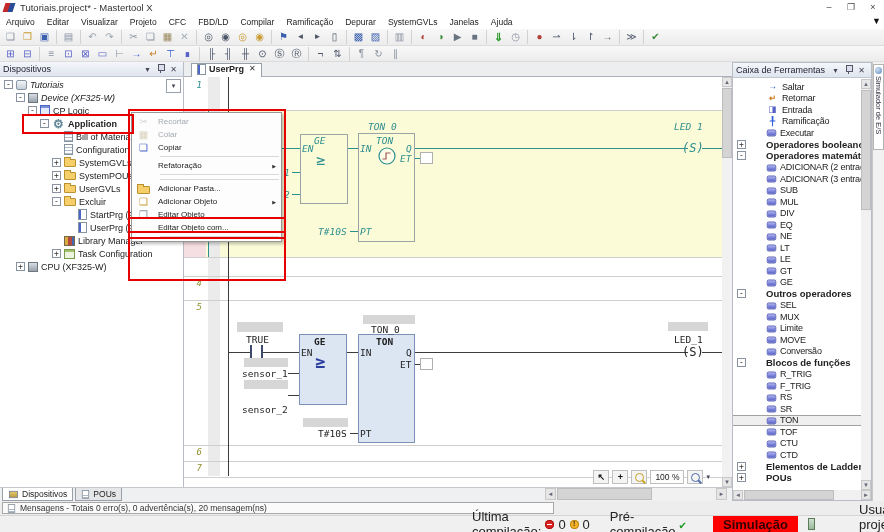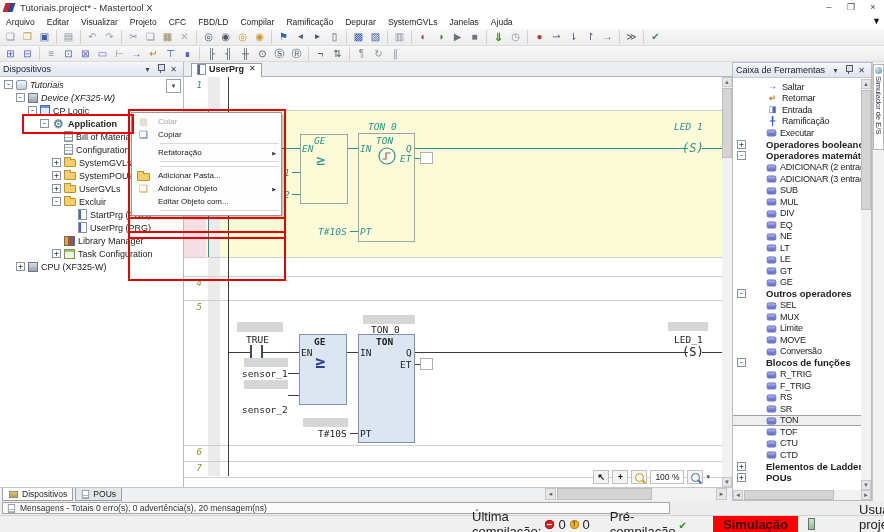--- a/index.html
+++ b/index.html
@@ -182,21 +182,21 @@
   #side-strip{left:872px;top:62px;width:12px;height:439px;background:#f2f2f2;border-left:1px solid #c8c8c8;box-sizing:border-box}
   #side-tab{position:absolute;left:0px;top:2px;width:11px;height:86px;background:#fff;border:1px solid #b5b5b5;box-sizing:border-box;display:flex;flex-direction:column;align-items:center}
   #side-tab .sicon{width:7px;height:7px;border-radius:50%;background:radial-gradient(circle at 35% 35%,#cfe0f0,#5a88c0);margin:2px 0}
   #side-tab .vtext{writing-mode:vertical-rl;font-size:7.5px;color:#334;letter-spacing:0}
   
   #dockrow{left:0;top:487px;width:732px;height:14px;background:#eef0f2;border-top:1px solid #c4c8cc;box-sizing:border-box}
   .dock-tab{position:absolute;top:0px;height:13px;display:flex;align-items:center;padding:0 5px;font-size:8.5px;border:1px solid #9aa0a8;border-top:none;background:#e4e6e8;box-sizing:border-box}
   .dock-tab .ic{margin-right:3px;transform:scale(.8)}
   .dock-tab.active{background:#fff}
   #messages{left:0;top:501px;width:884px;height:14px;background:#ededed}
-  #msgbox{position:absolute;left:2px;top:1px;width:668px;height:12px;border:1px solid #a8a8a8;background:#fafafa;display:flex;align-items:center;padding:0 4px;box-sizing:border-box;font-size:8.5px;color:#333}
+  #msgbox{position:absolute;left:2px;top:1px;width:552px;height:12px;border:1px solid #a8a8a8;background:#fafafa;display:flex;align-items:center;padding:0 4px;box-sizing:border-box;font-size:8.5px;color:#333}
   #msgbox .ic{margin-right:4px;transform:scale(.8)}
   #statusbar{left:0;top:515px;width:884px;height:17px;background:#f0f0f0;border-top:1px solid #d4d4d4;box-sizing:border-box;display:flex;align-items:center;font-size:13px}
   #status-cluster{position:absolute;left:472px;display:flex;align-items:center;gap:4px}
   .err-ic{width:9px;height:9px;border-radius:50%;background:#dd2222;box-shadow:inset 0 0 0 1px #aa1111;position:relative;flex:none}
   .err-ic::before{content:"";position:absolute;left:2px;top:4px;width:5px;height:1.5px;background:#fff}
   .warn-ic{width:9px;height:9px;border-radius:50%;background:#f2b326;box-shadow:inset 0 0 0 1px #b8831a;position:relative;flex:none}
   .warn-ic::before{content:"!";position:absolute;left:3.5px;top:0.5px;font:bold 7px "Liberation Sans",sans-serif;color:#422}
   .ok-ic::before{content:"✔";color:#1a9a1a;font-size:10px}
   #simbadge{background:#ff0000;color:#300;font-weight:bold;padding:1px 10px;margin-left:22px}
   .simdev-ic{width:12px;height:10px;border:1px solid #5a7a5a;background:linear-gradient(#cfe0cf,#9ab89a);margin-left:6px}
@@ -914,20 +914,24 @@
     </span>
     <span id="simbadge">Simulação</span>
     <span class="simdev-ic"></span>
     <span id="userlabel">Usuário do projeto: (ninguém)</span>
     <span class="globe-ic"></span>
   </div>
 </div>
 
 <div class="abs" id="ctxmenu">
 
+    <div class="cm-item disabled">
+      <span class="ic ic-cut"></span>
+      <span class="lbl">Recortar</span>
+    </div>
 
     <div class="cm-item disabled">
       <span class="ic ic-paste"></span>
       <span class="lbl">Colar</span>
     </div>
 
     <div class="cm-item">
       <span class="ic ic-copy"></span>
       <span class="lbl">Copiar</span>
     </div>
@@ -957,20 +961,24 @@
     <div class="cm-item">
       <span class="ic ic-folder"></span>
       <span class="lbl">Adicionar Pasta...</span>
     </div>
 
     <div class="cm-item submenu">
       <span class="ic ic-addobj"></span>
       <span class="lbl">Adicionar Objeto</span>
     </div>
 
+    <div class="cm-item">
+      <span class="ic ic-editobj"></span>
+      <span class="lbl">Editar Objeto</span>
+    </div>
 
     <div class="cm-item">
       <span class="ic"></span>
       <span class="lbl">Editar Objeto com...</span>
     </div>
 
     <div class="cm-item sep">
       
       
     </div>

